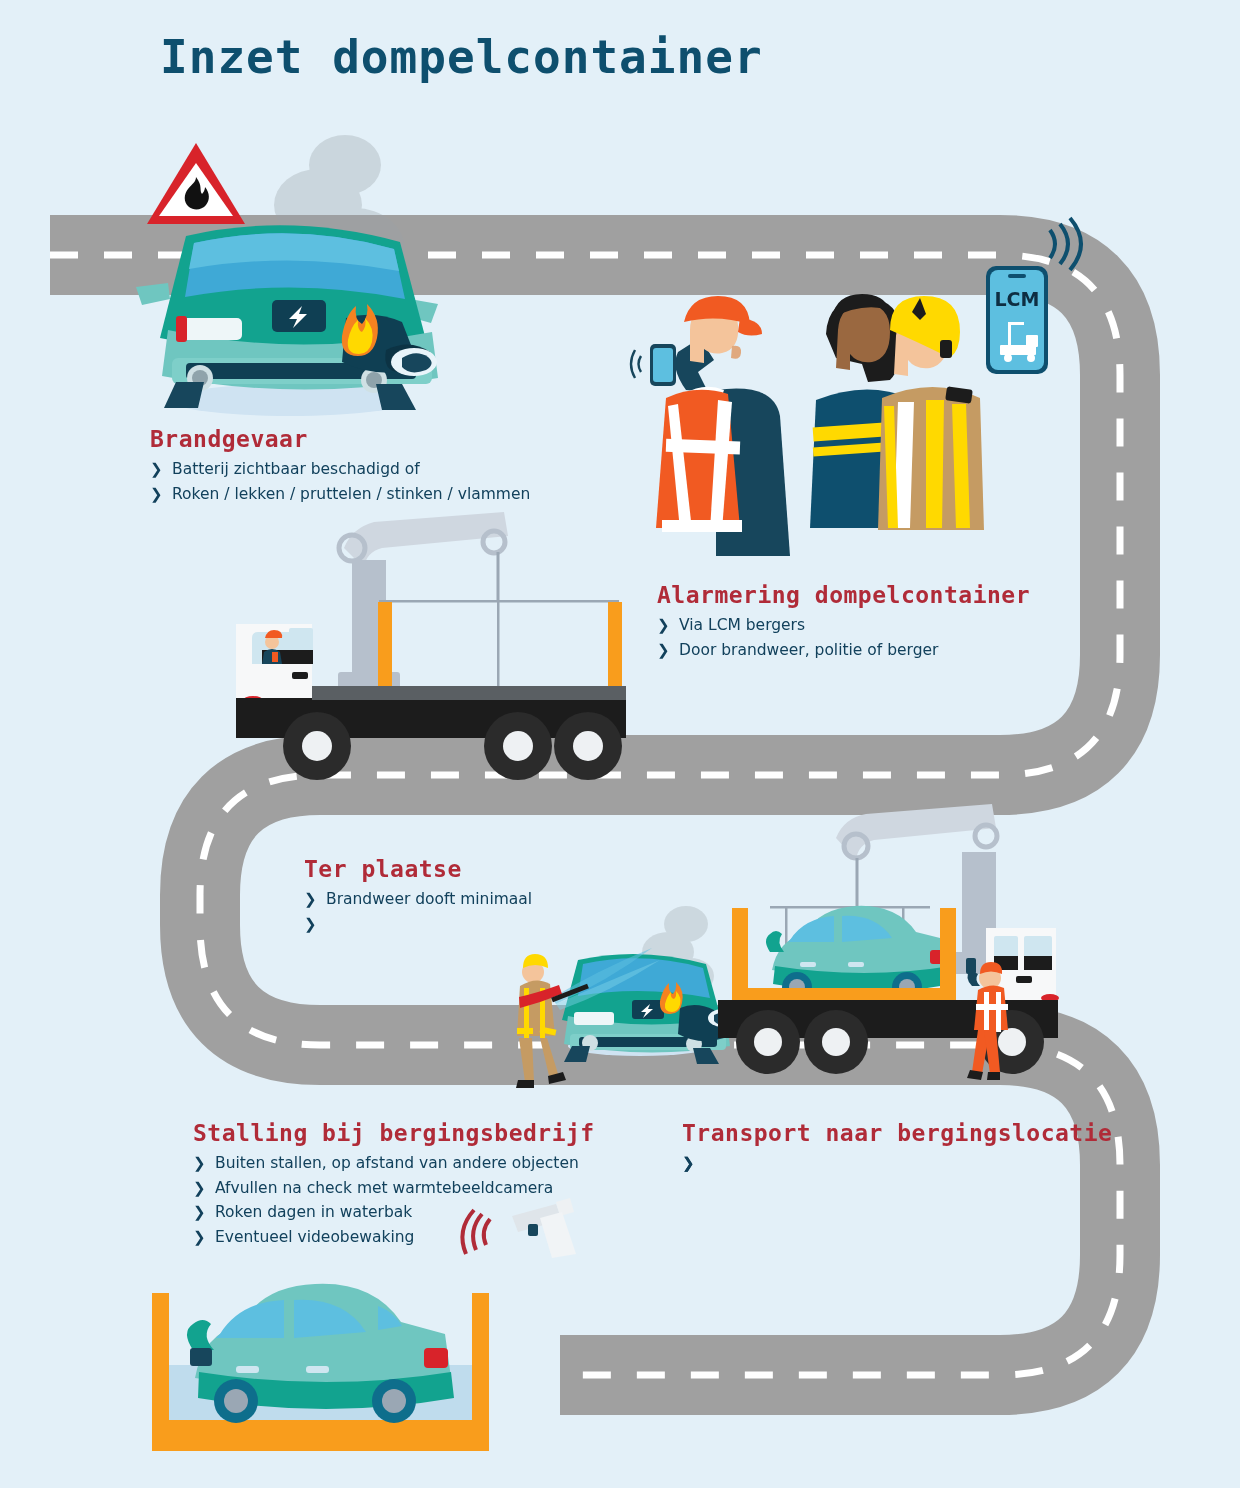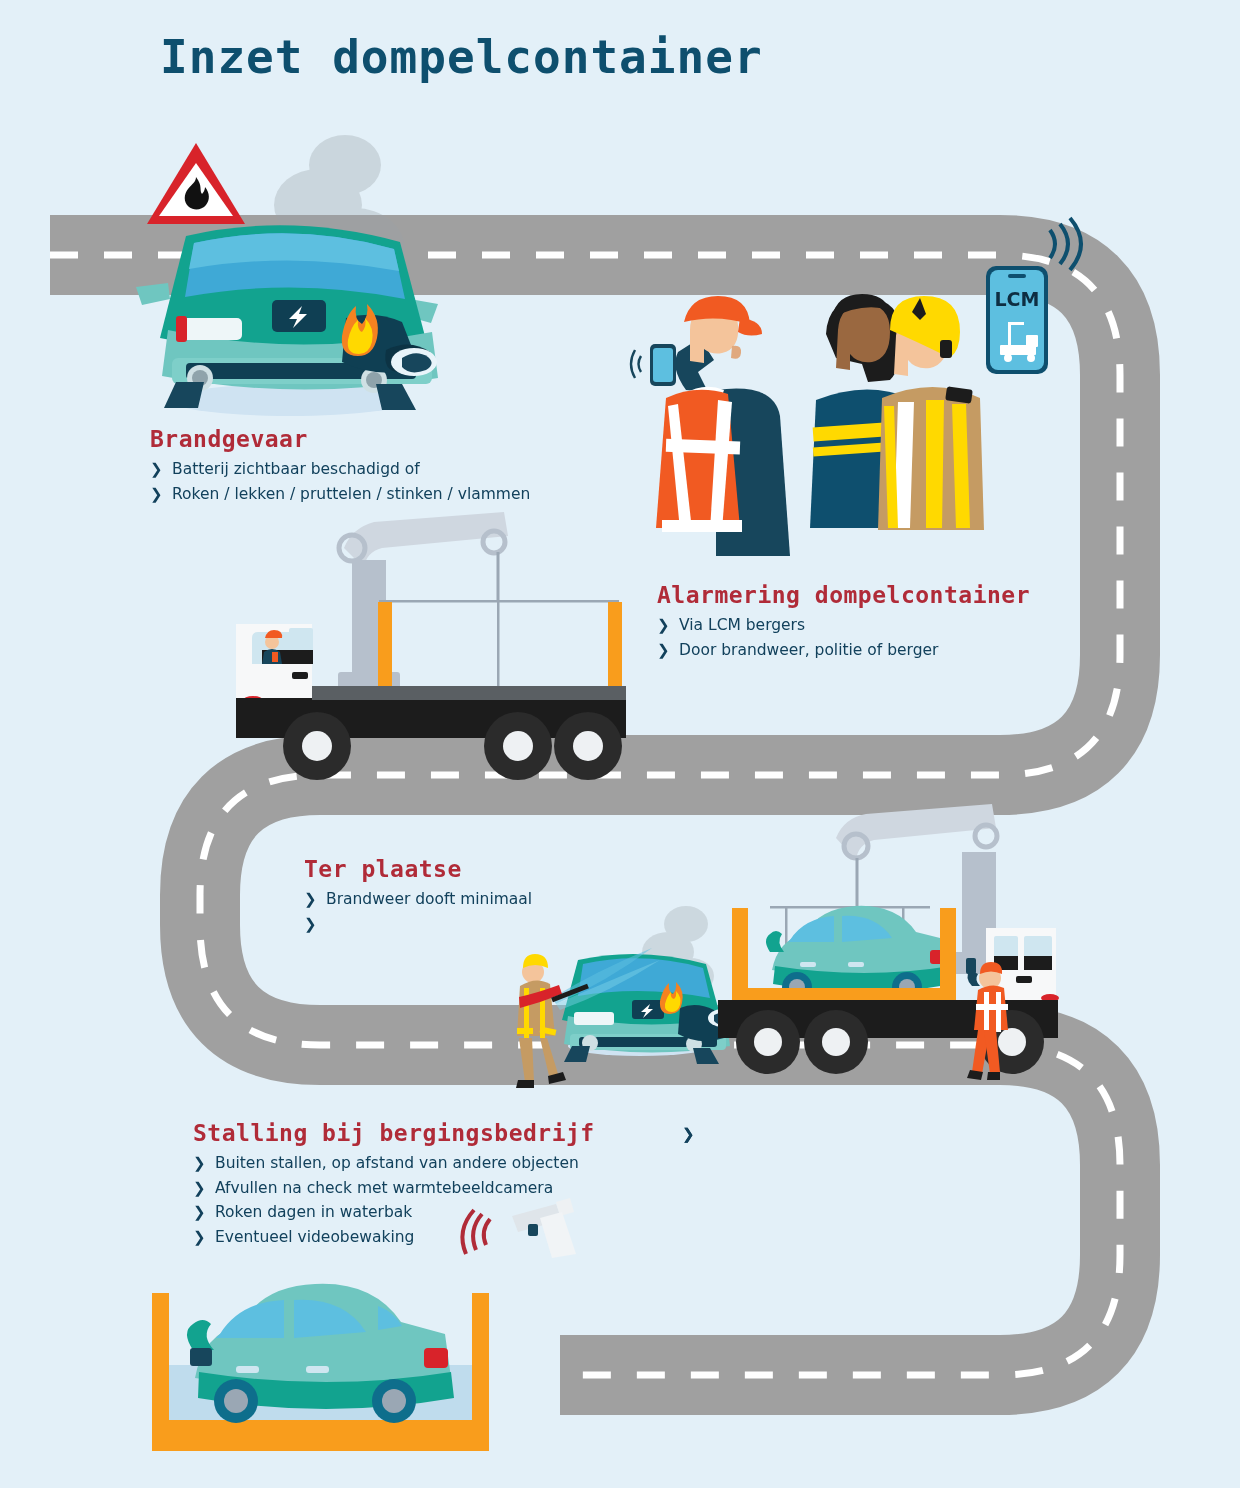--- a/index.html
+++ b/index.html
@@ -452,19 +452,20 @@
     <h2>Stalling bij bergingsbedrijf</h2>
     <ul class="bullets">
       <li><span class="chev">❯</span><span>Buiten stallen, op afstand van andere objecten</span></li>
       <li><span class="chev">❯</span><span>Afvullen na check met warmtebeeldcamera</span></li>
       <li><span class="chev">❯</span><span>Roken dagen in waterbak</span></li>
       <li><span class="chev">❯</span><span>Eventueel videobewaking</span></li>
     </ul>
   </div>
 
   <div class="block" style="left:682px; top:1120px; width:360px;">
+    <h2>Transport naar bergingslocatie</h2>
     <ul class="bullets">
       <li style="max-width:250px"><span class="chev">❯</span></li>
       <li><span class="chev">❯</span></li>
     </ul>
   </div>
 
 </div>
 
 </body></html>

